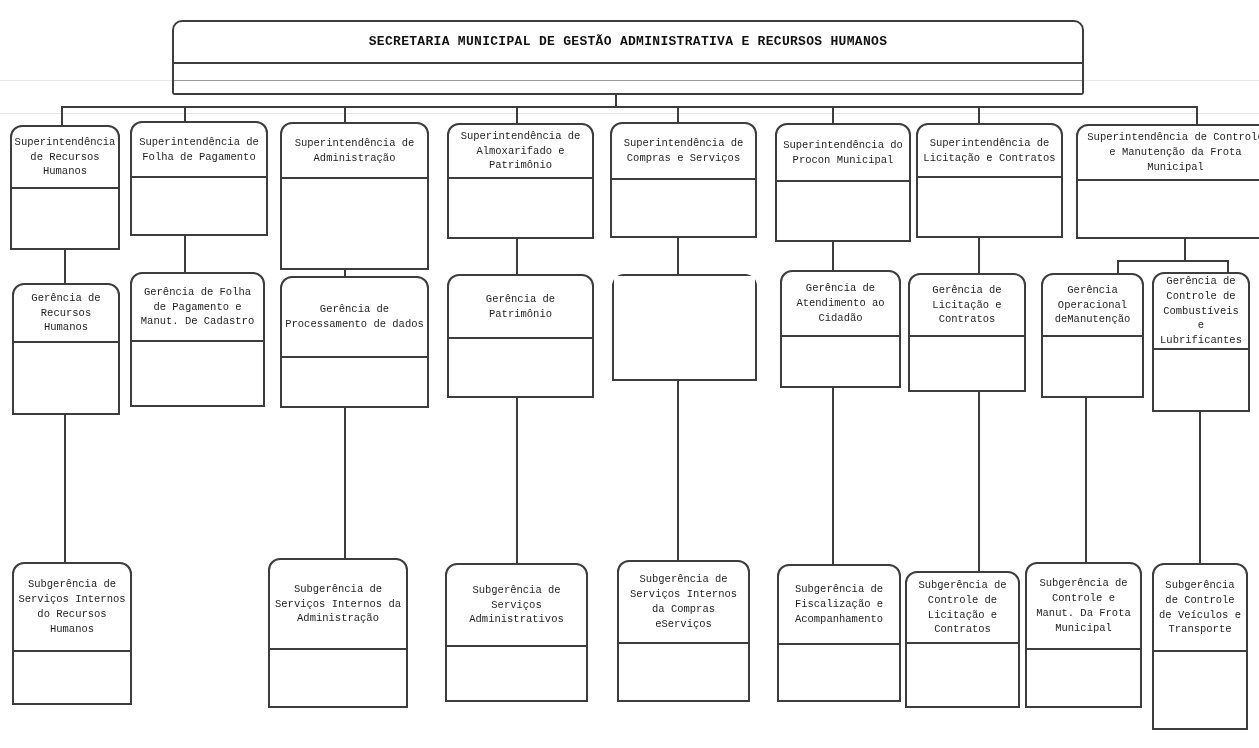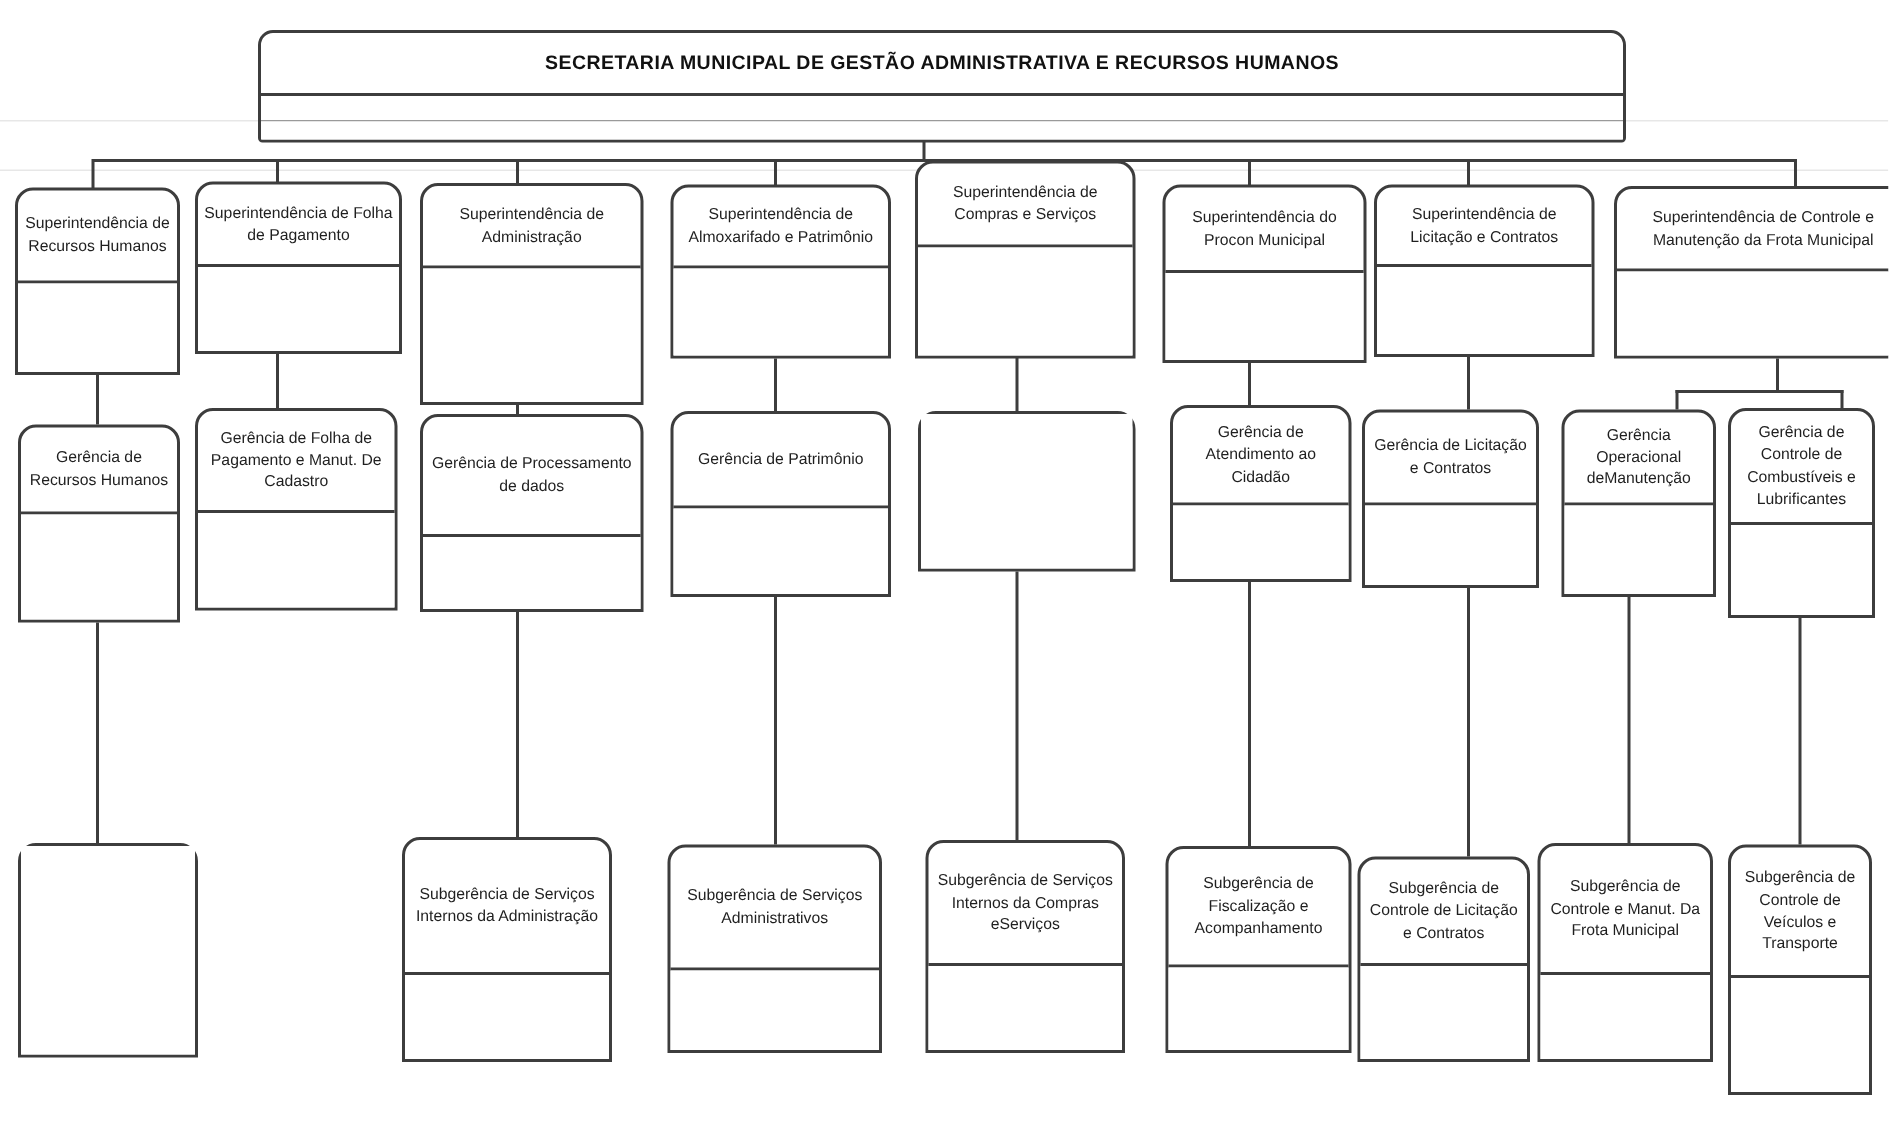--- a/index.html
+++ b/index.html
@@ -1,21 +1,21 @@
 <!DOCTYPE html>
 <html><head>
 <meta charset="utf-8">
 <style>
   html,body{margin:0;padding:0;background:#ffffff;}
   #canvas{
     position:relative;
     width:1259px;height:748px;
     background:#ffffff;
     overflow:hidden;
-    font-family:Liberation Sans, sans-serif;
+    font-family:Liberation Mono, monospace;
   }
   .node{
     position:absolute;
     box-sizing:border-box;
     border:2px solid #3d3d3d;
     border-radius:12px 12px 0 0;
     background:#ffffff;
     display:flex;
     flex-direction:column;
   }
@@ -104,21 +104,21 @@
     <div class="bd"></div>
   </div>
   <div class="node" style="left:280px;top:122px;width:149px;height:148px">
     <div class="hd" style="height:55px">Superintendência de Administração</div>
     <div class="bd"></div>
   </div>
   <div class="node" style="left:447px;top:123px;width:147px;height:116px">
     <div class="hd" style="height:54px">Superintendência de Almoxarifado e Patrimônio</div>
     <div class="bd"></div>
   </div>
-  <div class="node" style="left:610px;top:107px;width:147px;height:132px">
+  <div class="node" style="left:610px;top:122px;width:147px;height:116px">
     <div class="hd" style="height:56px">Superintendência de Compras e Serviços</div>
     <div class="bd"></div>
   </div>
   <div class="node" style="left:775px;top:123px;width:136px;height:119px">
     <div class="hd" style="height:57px">Superintendência do Procon Municipal</div>
     <div class="bd"></div>
   </div>
   <div class="node" style="left:916px;top:123px;width:147px;height:115px">
     <div class="hd" style="height:53px">Superintendência de Licitação e Contratos</div>
     <div class="bd"></div>
@@ -158,20 +158,21 @@
   <div class="node" style="left:1041px;top:273px;width:103px;height:125px">
     <div class="hd" style="height:62px">Gerência Operacional deManutenção</div>
     <div class="bd"></div>
   </div>
   <div class="node" style="left:1152px;top:272px;width:98px;height:140px">
     <div class="hd" style="height:76px">Gerência de Controle de Combustíveis e Lubrificantes</div>
     <div class="bd"></div>
   </div>
 
   <div class="node" style="left:12px;top:562px;width:120px;height:143px">
+    <div class="hd" style="height:88px">Subgerência de Serviços Internos do Recursos Humanos</div>
     <div class="bd"></div>
   </div>
   <div class="node" style="left:268px;top:558px;width:140px;height:150px">
     <div class="hd" style="height:90px">Subgerência de Serviços Internos da Administração</div>
     <div class="bd"></div>
   </div>
   <div class="node" style="left:445px;top:563px;width:143px;height:139px">
     <div class="hd" style="height:82px">Subgerência de Serviços Administrativos</div>
     <div class="bd"></div>
   </div>

